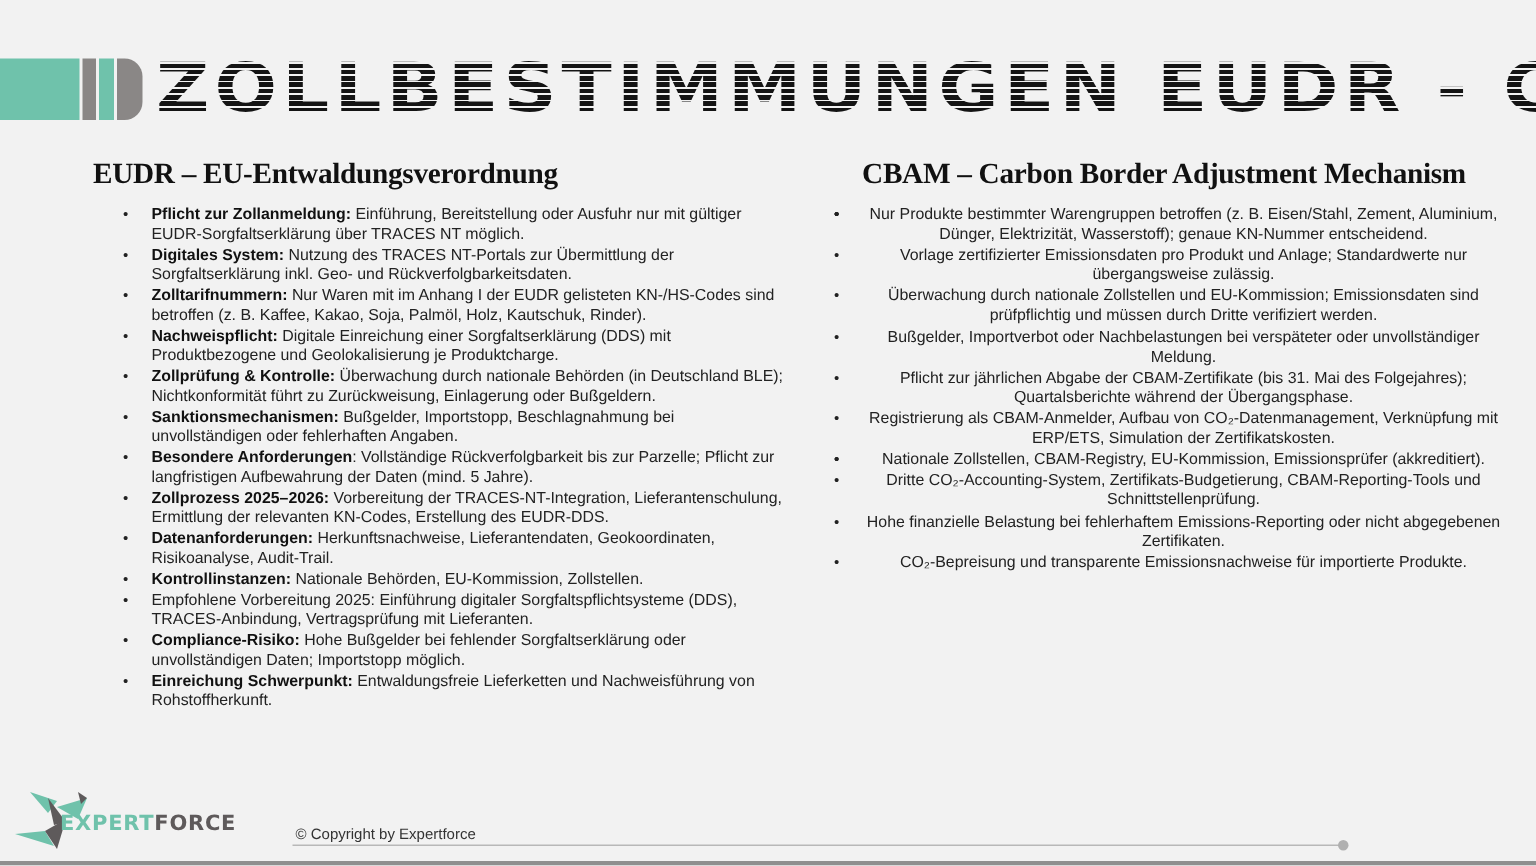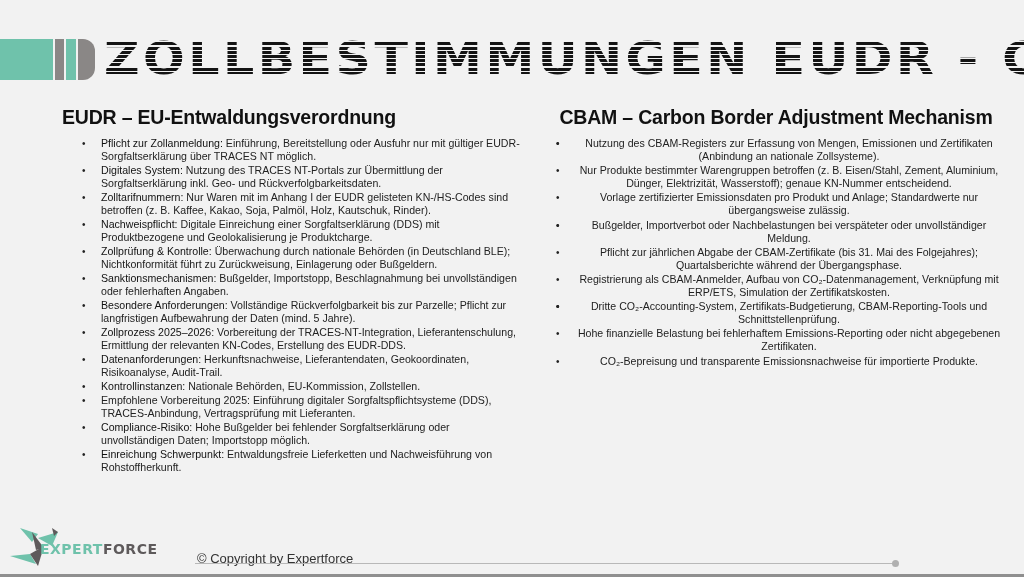--- a/index.html
+++ b/index.html
@@ -25,45 +25,45 @@
     -webkit-background-clip:text; background-clip:text;
     -webkit-text-fill-color:transparent;
     transform:scaleX(1.09); transform-origin:left center;
   }
 
   .col { position:absolute; top:104px; }
   .col.left { left:82px; width:440px; }
   .col.right { left:556px; width:450px;text-align:center; }
   .col h2 {
     margin:0 0 7px 0; font-size:19.5px; font-weight:bold; color:#111;
-    font-family:Liberation Sans, sans-serif; line-height:26px;
+    font-family:Liberation Serif, serif; line-height:26px;
     letter-spacing:-0.2px;
   }
   .col.left h2 { margin-left:-20px; }
   .col.right h2 { margin-left:-10px; }
 
   ul { list-style:none; margin:0; padding:0; }
   li {
     position:relative; font-size:10.6px; line-height:13px;
     padding-left:19px; margin-bottom:1px; color:#222;
   }
   .col.right li { padding-left:16px; margin-bottom:1.2px; }
   li .bullet { position:absolute; left:0; top:0; font-size:10px; }
-  li b { font-weight:normal; color:#111; }
+  li b { font-weight:bold; color:#111; }
 
   .logo { position:absolute; left:8px; top:524px; width:180px; height:45px; }
   .logo-text {
     position:absolute; left:40px; top:541px;
     font-family:"DejaVu Sans", sans-serif; font-weight:bold; font-size:14px;
     letter-spacing:0.5px; white-space:nowrap;
   }
   .logo-text .a { color:#6fc2ab; }
   .logo-text .b { color:#5e5a5b; }
   .copyright {
-    position:absolute; left:197px; top:551px; font-size:13px; color:#333;
+    position:absolute; left:197px; top:551px; font-size:10px; color:#333;
   }
   .footer-line {
     position:absolute; left:195px; top:563px; width:700px; height:1px; background:#b8b8b8;
   }
   .footer-dot {
     position:absolute; left:892px; top:560px; width:7px; height:7px; border-radius:50%; background:#b0b0b0;
   }
   .bottom-bar {
     position:absolute; left:0; bottom:0; width:1024px; height:3px; background:#8f8f8f;
   }
@@ -95,29 +95,29 @@
       <li><span class="bullet">•</span><span>Empfohlene Vorbereitung 2025: Einführung digitaler Sorgfaltspflichtsysteme (DDS), TRACES-Anbindung, Vertragsprüfung mit Lieferanten.</span></li>
       <li><span class="bullet">•</span><b>Compliance-Risiko:</b><span> Hohe Bußgelder bei fehlender Sorgfaltserklärung oder unvollständigen Daten; Importstopp möglich.</span></li>
       <li><span class="bullet">•</span><b>Einreichung Schwerpunkt:</b><span> Entwaldungsfreie Lieferketten und Nachweisführung von Rohstoffherkunft.</span></li>
     </ul>
 </div>
 
 <div class="col right">
   <h2>CBAM – Carbon Border Adjustment Mechanism</h2>
   <ul id="cbam-list">
       <li><span class="bullet">•</span></li>
-      <li><span class="bullet">•</span><span>Nutzung des CBAM-Registers zur Erfassung von Mengen, Emissionen und Zertifikaten (Anbindung an nationale Zollsysteme).</span></li>
+      <li><span class="bullet">•</span></li>
       <li><span class="bullet">•</span><span>Nur Produkte bestimmter Warengruppen betroffen (z. B. Eisen/Stahl, Zement, Aluminium, Dünger, Elektrizität, Wasserstoff); genaue KN-Nummer entscheidend.</span></li>
       <li><span class="bullet">•</span><span>Vorlage zertifizierter Emissionsdaten pro Produkt und Anlage; Standardwerte nur übergangsweise zulässig.</span></li>
-      <li><span class="bullet">•</span></li>
+      <li><span class="bullet">•</span><span>Überwachung durch nationale Zollstellen und EU-Kommission; Emissionsdaten sind prüfpflichtig und müssen durch Dritte verifiziert werden.</span></li>
       <li><span class="bullet">•</span><span>Bußgelder, Importverbot oder Nachbelastungen bei verspäteter oder unvollständiger Meldung.</span></li>
       <li><span class="bullet">•</span><span>Pflicht zur jährlichen Abgabe der CBAM-Zertifikate (bis 31. Mai des Folgejahres); Quartalsberichte während der Übergangsphase.</span></li>
       <li><span class="bullet">•</span><span>Registrierung als CBAM-Anmelder, Aufbau von CO₂-Datenmanagement, Verknüpfung mit ERP/ETS, Simulation der Zertifikatskosten.</span></li>
       <li><span class="bullet">•</span></li>
-      <li><span class="bullet">•</span></li>
+      <li><span class="bullet">•</span><span>Nationale Zollstellen, CBAM-Registry, EU-Kommission, Emissionsprüfer (akkreditiert).</span></li>
       <li><span class="bullet">•</span><span>Dritte CO₂-Accounting-System, Zertifikats-Budgetierung, CBAM-Reporting-Tools und Schnittstellenprüfung.</span></li>
       <li><span class="bullet">•</span><span>Hohe finanzielle Belastung bei fehlerhaftem Emissions-Reporting oder nicht abgegebenen Zertifikaten.</span></li>
       <li><span class="bullet">•</span><span>CO₂-Bepreisung und transparente Emissionsnachweise für importierte Produkte.</span></li>
     </ul>
 </div>
 
 <svg class="logo" viewBox="0 0 180 45">
   <polygon points="12,4 30,10 24,18" fill="#6fc2ab"></polygon>
   <polygon points="24,8 36,24 28,26" fill="#5e5a5b"></polygon>
   <polygon points="30,14 50,8 44,22" fill="#6fc2ab"></polygon>

